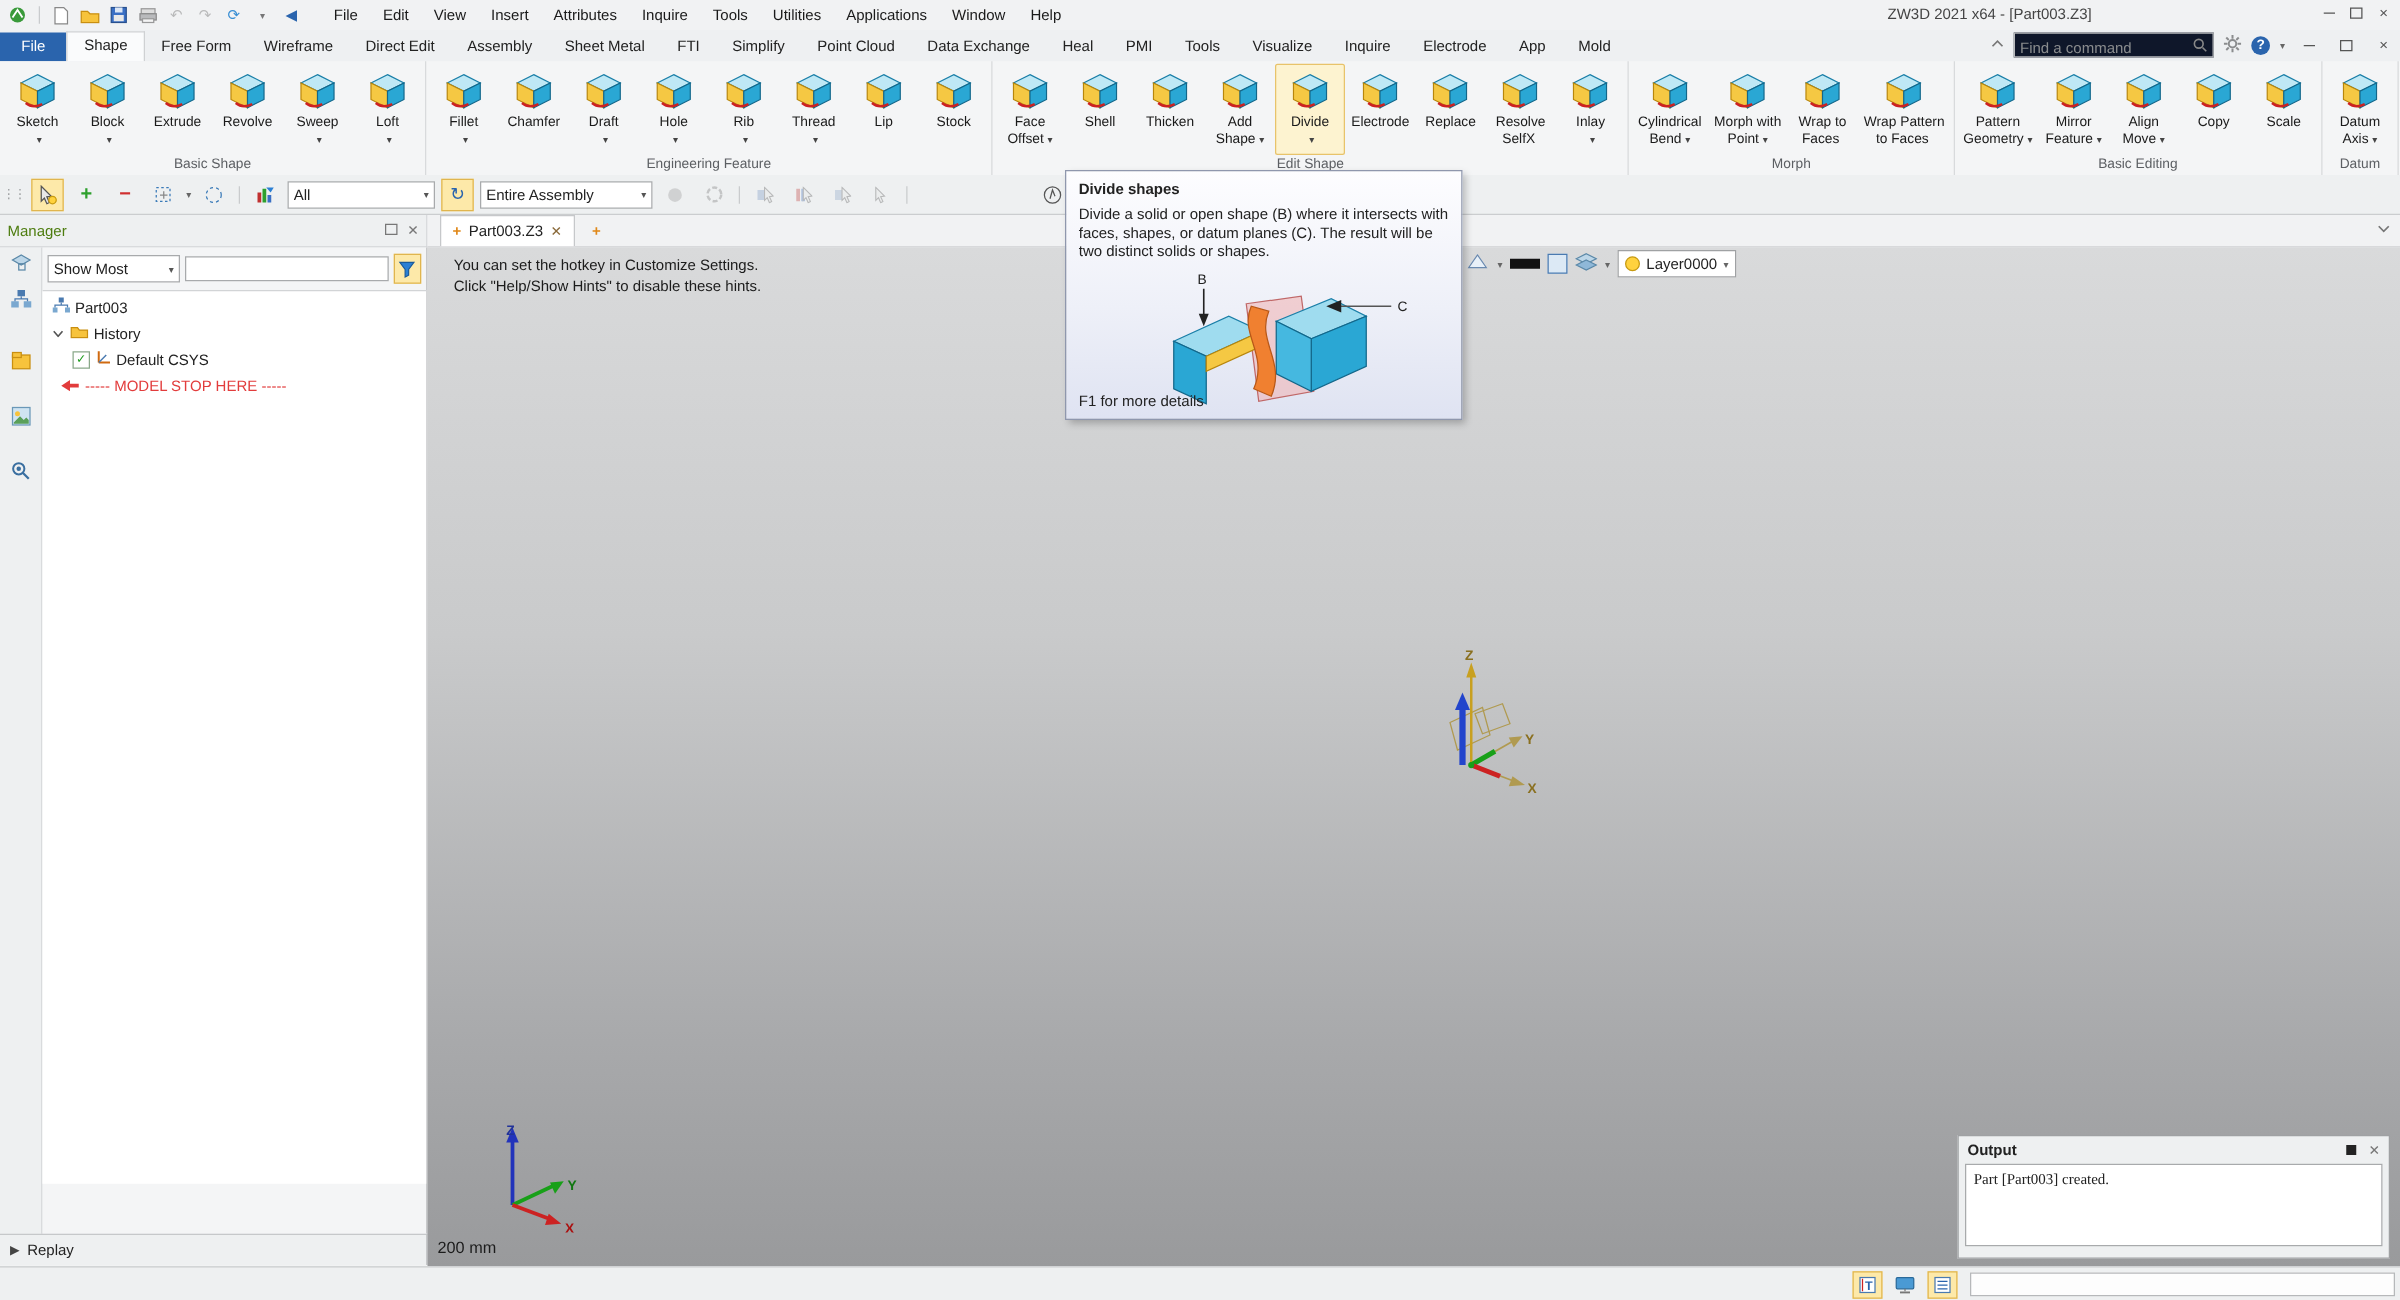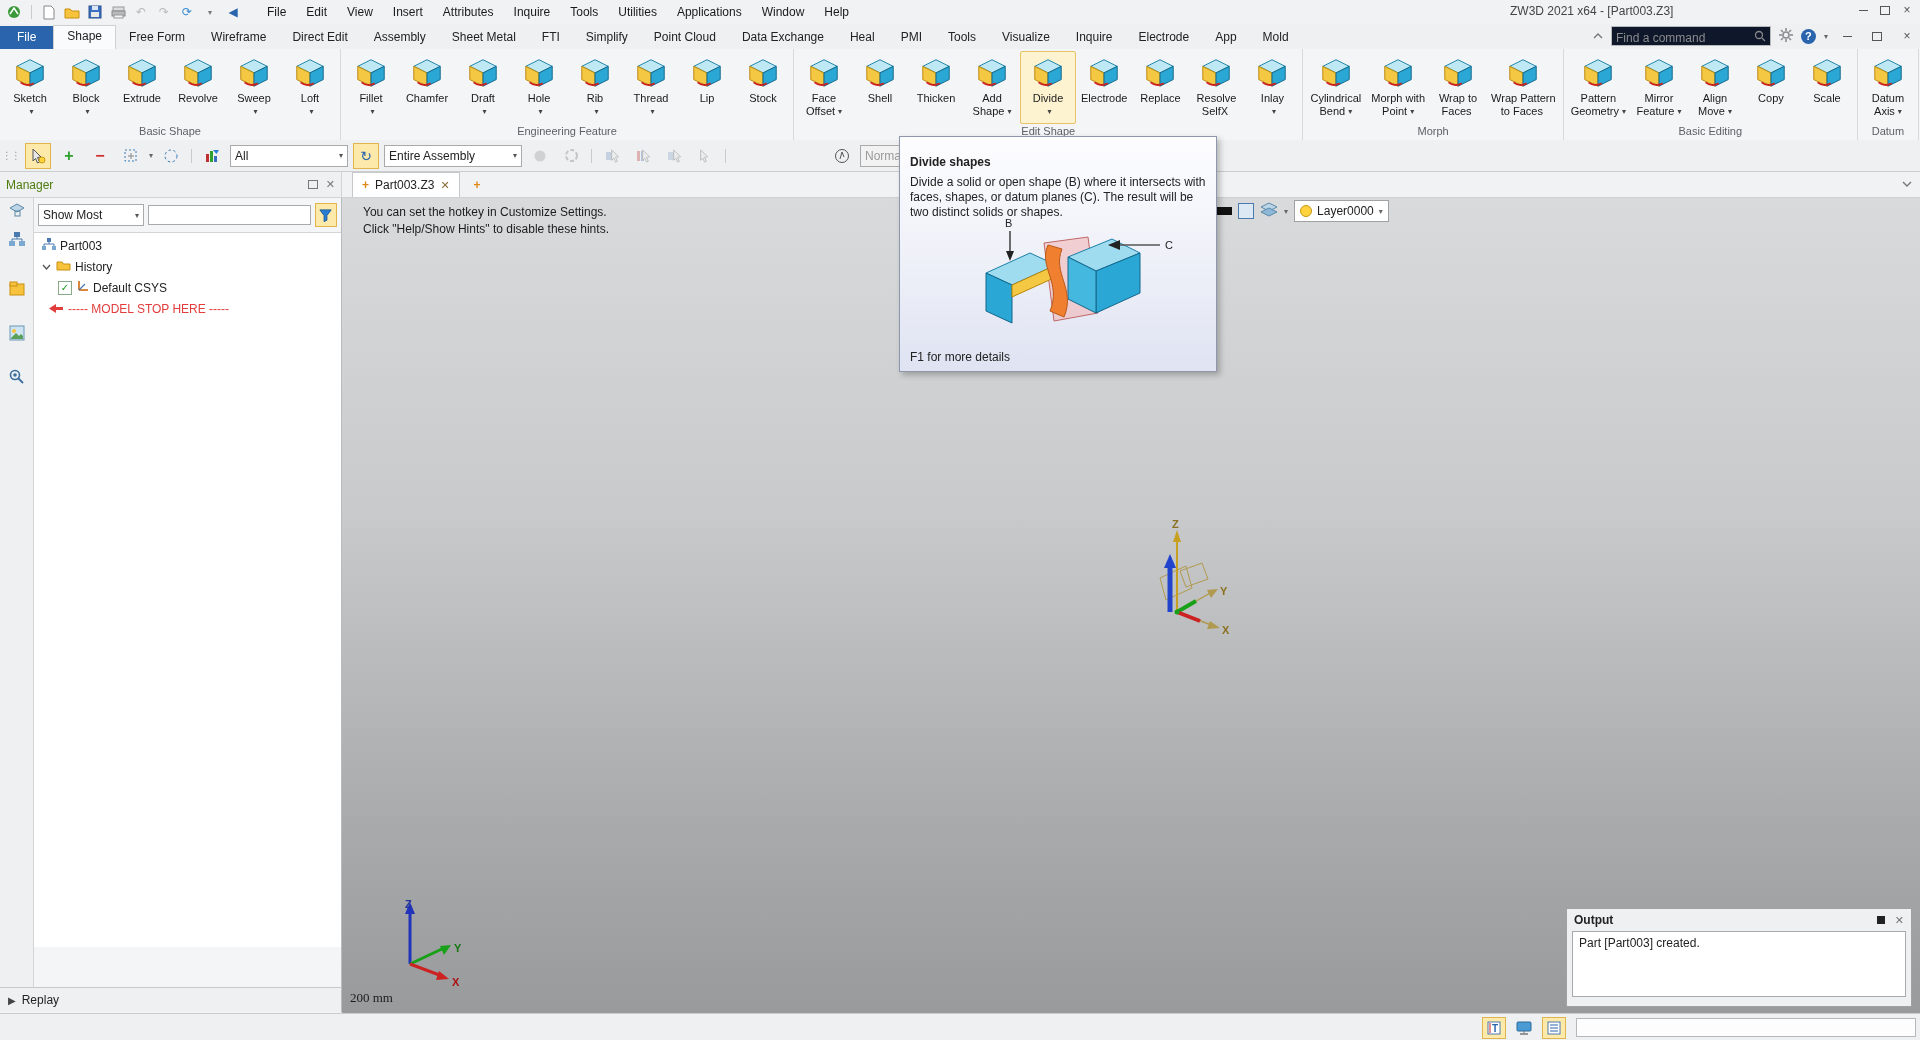--- a/index.html
+++ b/index.html
@@ -83,37 +83,37 @@
   #docbar-collapse{position:absolute;right:8px;color:#777;font-size:10px;}
 
   
   #viewport{left:342px;top:198px;width:1578px;height:815px;background:linear-gradient(180deg,#d9dadb 0%,#c9cacb 38%,#a8a9ab 78%,#999a9c 100%);}
   #hints{left:21px;top:6px;color:#1c1c1c;line-height:17px;}
   #layerrow{left:830px;top:2px;display:flex;align-items:center;gap:6px;}
   .lyrbox{height:20px;border:1px solid #9fa1a3;background:#fff;display:flex;align-items:center;padding:0 5px;gap:5px;}
   .blackbar{width:24px;height:8px;background:#111;}
   .bluesq{width:14px;height:14px;background:#dce9f5;border:1px solid #4a7ab0;}
   .bulb{width:10px;height:10px;border-radius:50%;background:#ffd23e;border:1px solid #c79a10;}
-  #scalelabel{left:8px;top:792px;color:#1c1c1c;font-size:13px;font-family:Liberation Serif, serif;}
+  #scalelabel{left:8px;top:792px;color:#1c1c1c;font-size:13px;}
   .axis-label{font-size:11px;font-weight:bold;}
 
   
-  #tooltip{left:852px;top:136px;width:318px;height:236px;background:linear-gradient(180deg,#fdfdff 0%,#eef0f8 55%,#dfe3f2 100%);
-           border:1px solid #8f97ad;box-shadow:3px 3px 6px rgba(0,0,0,.25);box-sizing:border-box;padding:18px 10px;z-index:30;margin-left:47px;}
+  #tooltip{left:852px;top:136px;width:318px;height:200px;background:linear-gradient(180deg,#fdfdff 0%,#eef0f8 55%,#dfe3f2 100%);
+           border:1px solid #8f97ad;box-shadow:3px 3px 6px rgba(0,0,0,.25);box-sizing:border-box;padding:7px 10px;z-index:30;}
   #tooltip .tt{font-weight:bold;margin-bottom:6px;}
   #tooltip .tb{line-height:15px;width:298px;}
   #tooltip .tf{position:absolute;left:10px;bottom:7px;}
   #ttimg{position:absolute;left:48px;top:78px;}
 
   
   #output{left:1566px;top:908px;width:346px;height:99px;background:#eef0f1;border:1px solid #9fa1a3;box-sizing:border-box;z-index:20;}
   #output .ohead{height:22px;display:flex;align-items:center;padding:0 7px;}
   #output .ohead .t{flex:1;font-weight:bold;color:#222;}
   .osq{width:8px;height:8px;background:#222;display:inline-block;margin-right:10px;}
-  #output .obody{margin:0 5px;height:66px;background:#fff;border:1px solid #a8aaac;padding:4px 6px;box-sizing:border-box;}
+  #output .obody{margin:0 5px;height:66px;background:#fff;border:1px solid #a8aaac;padding:4px 6px;box-sizing:border-box;font-family:Liberation Serif, serif;}
 
   
   #statusbar{left:0;top:1013px;width:1920px;height:27px;background:#eef0f1;border-top:1px solid #c9cbcd;box-sizing:border-box;}
   #statusicons{position:absolute;left:1482px;top:3px;display:flex;gap:6px;}
   .stbtn{width:22px;height:20px;display:flex;align-items:center;justify-content:center;border:1px solid transparent;}
   .stbtn.yb{background:#fde9a9;border:1px solid #e0b54e;}
   #statusfield{position:absolute;left:1576px;right:4px;top:4px;height:17px;background:#fdfdfd;border:1px solid #b6b8ba;}
 </style>
 </head>
 <body>

